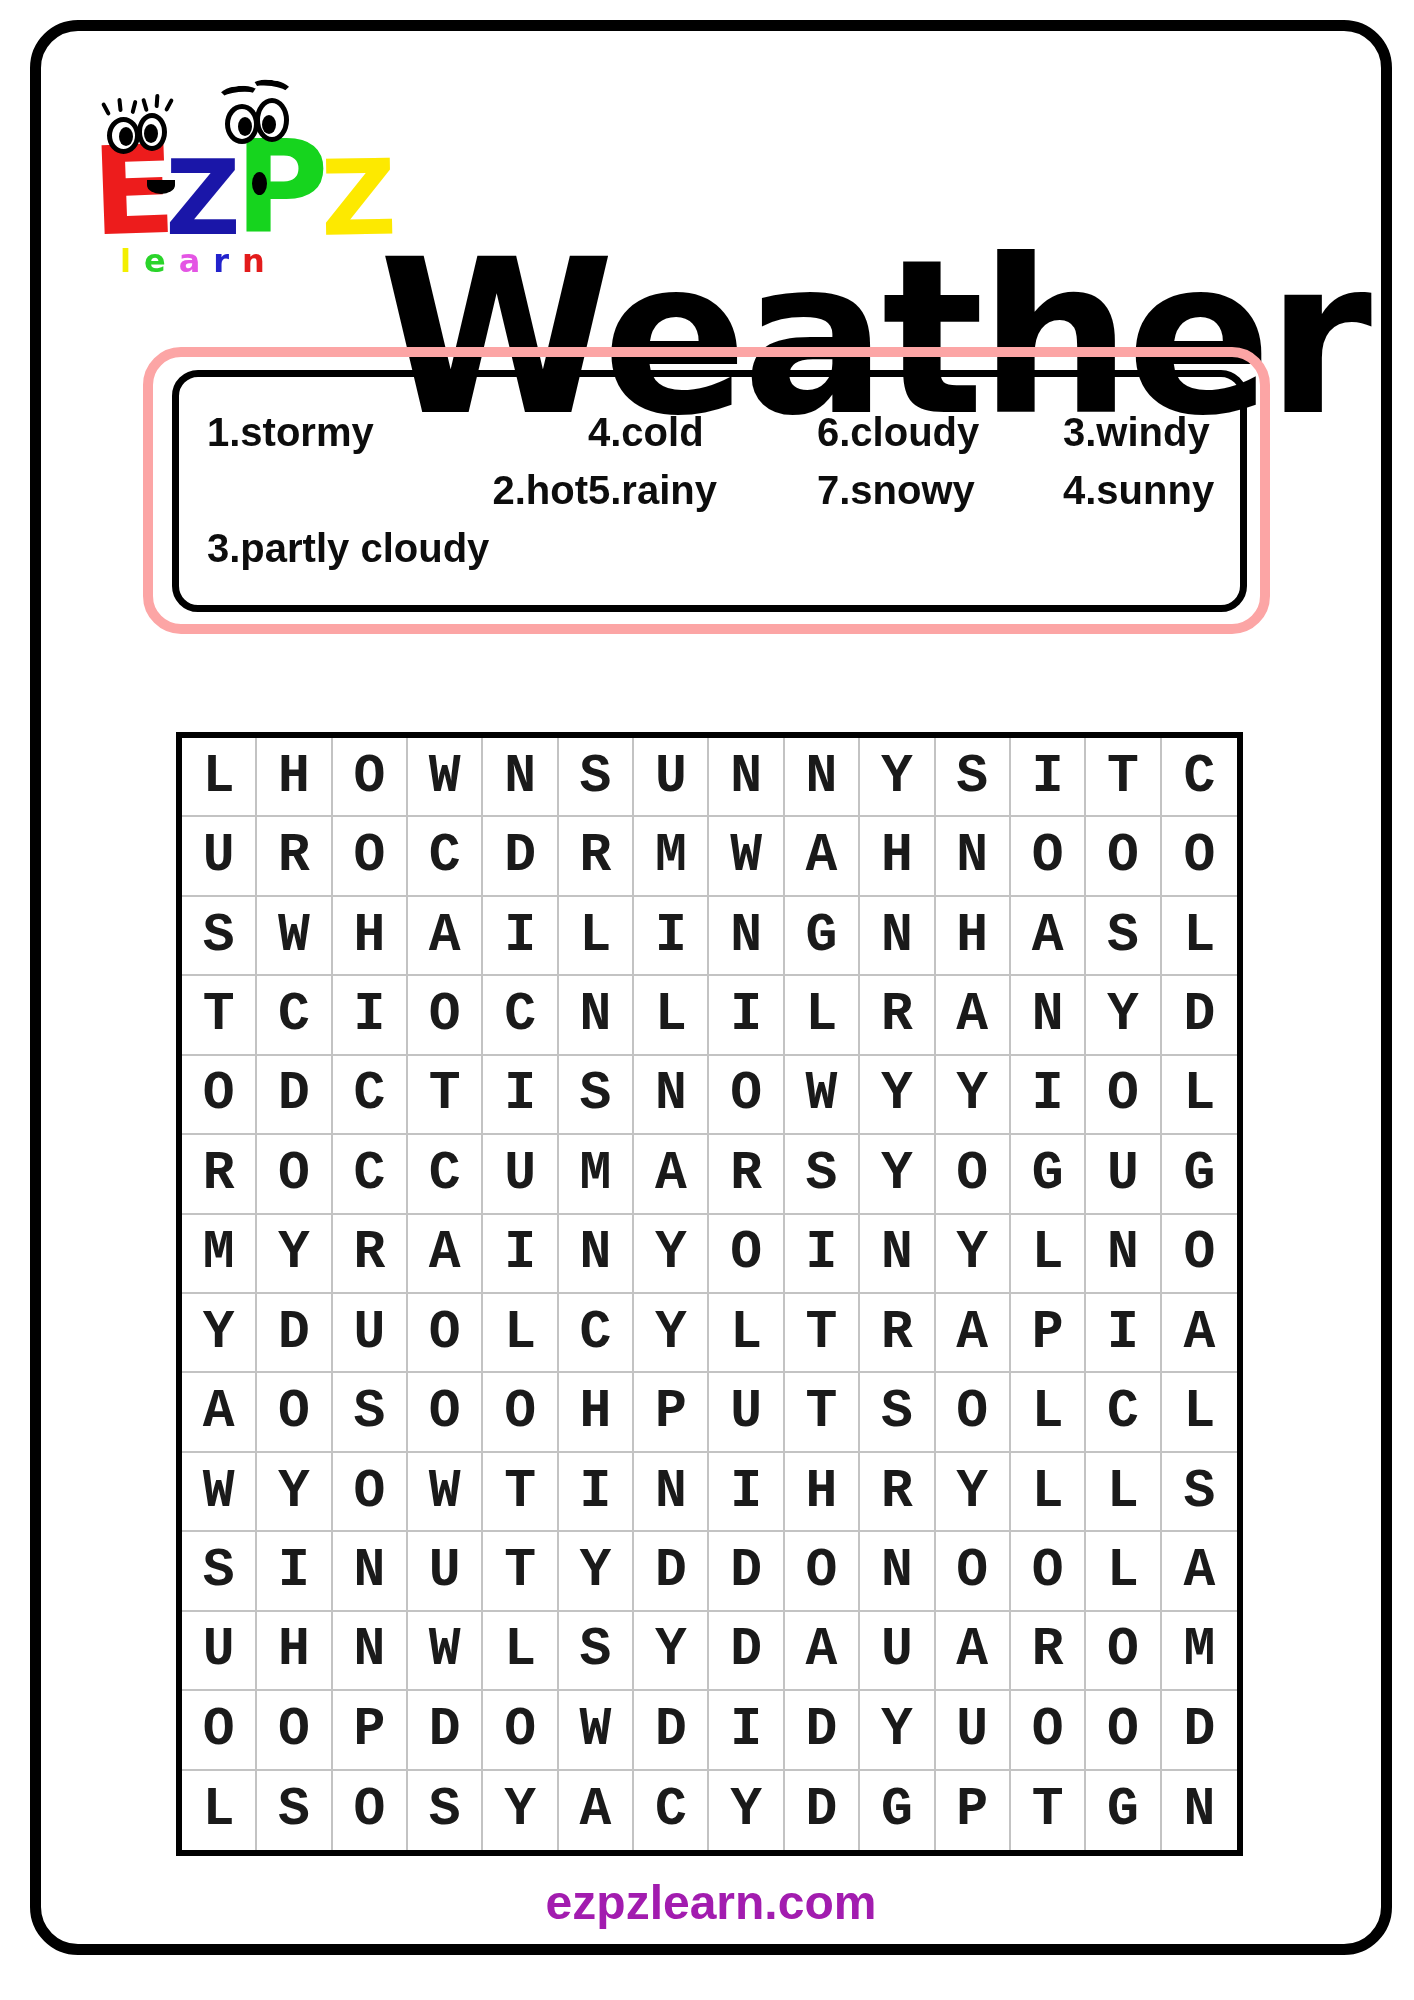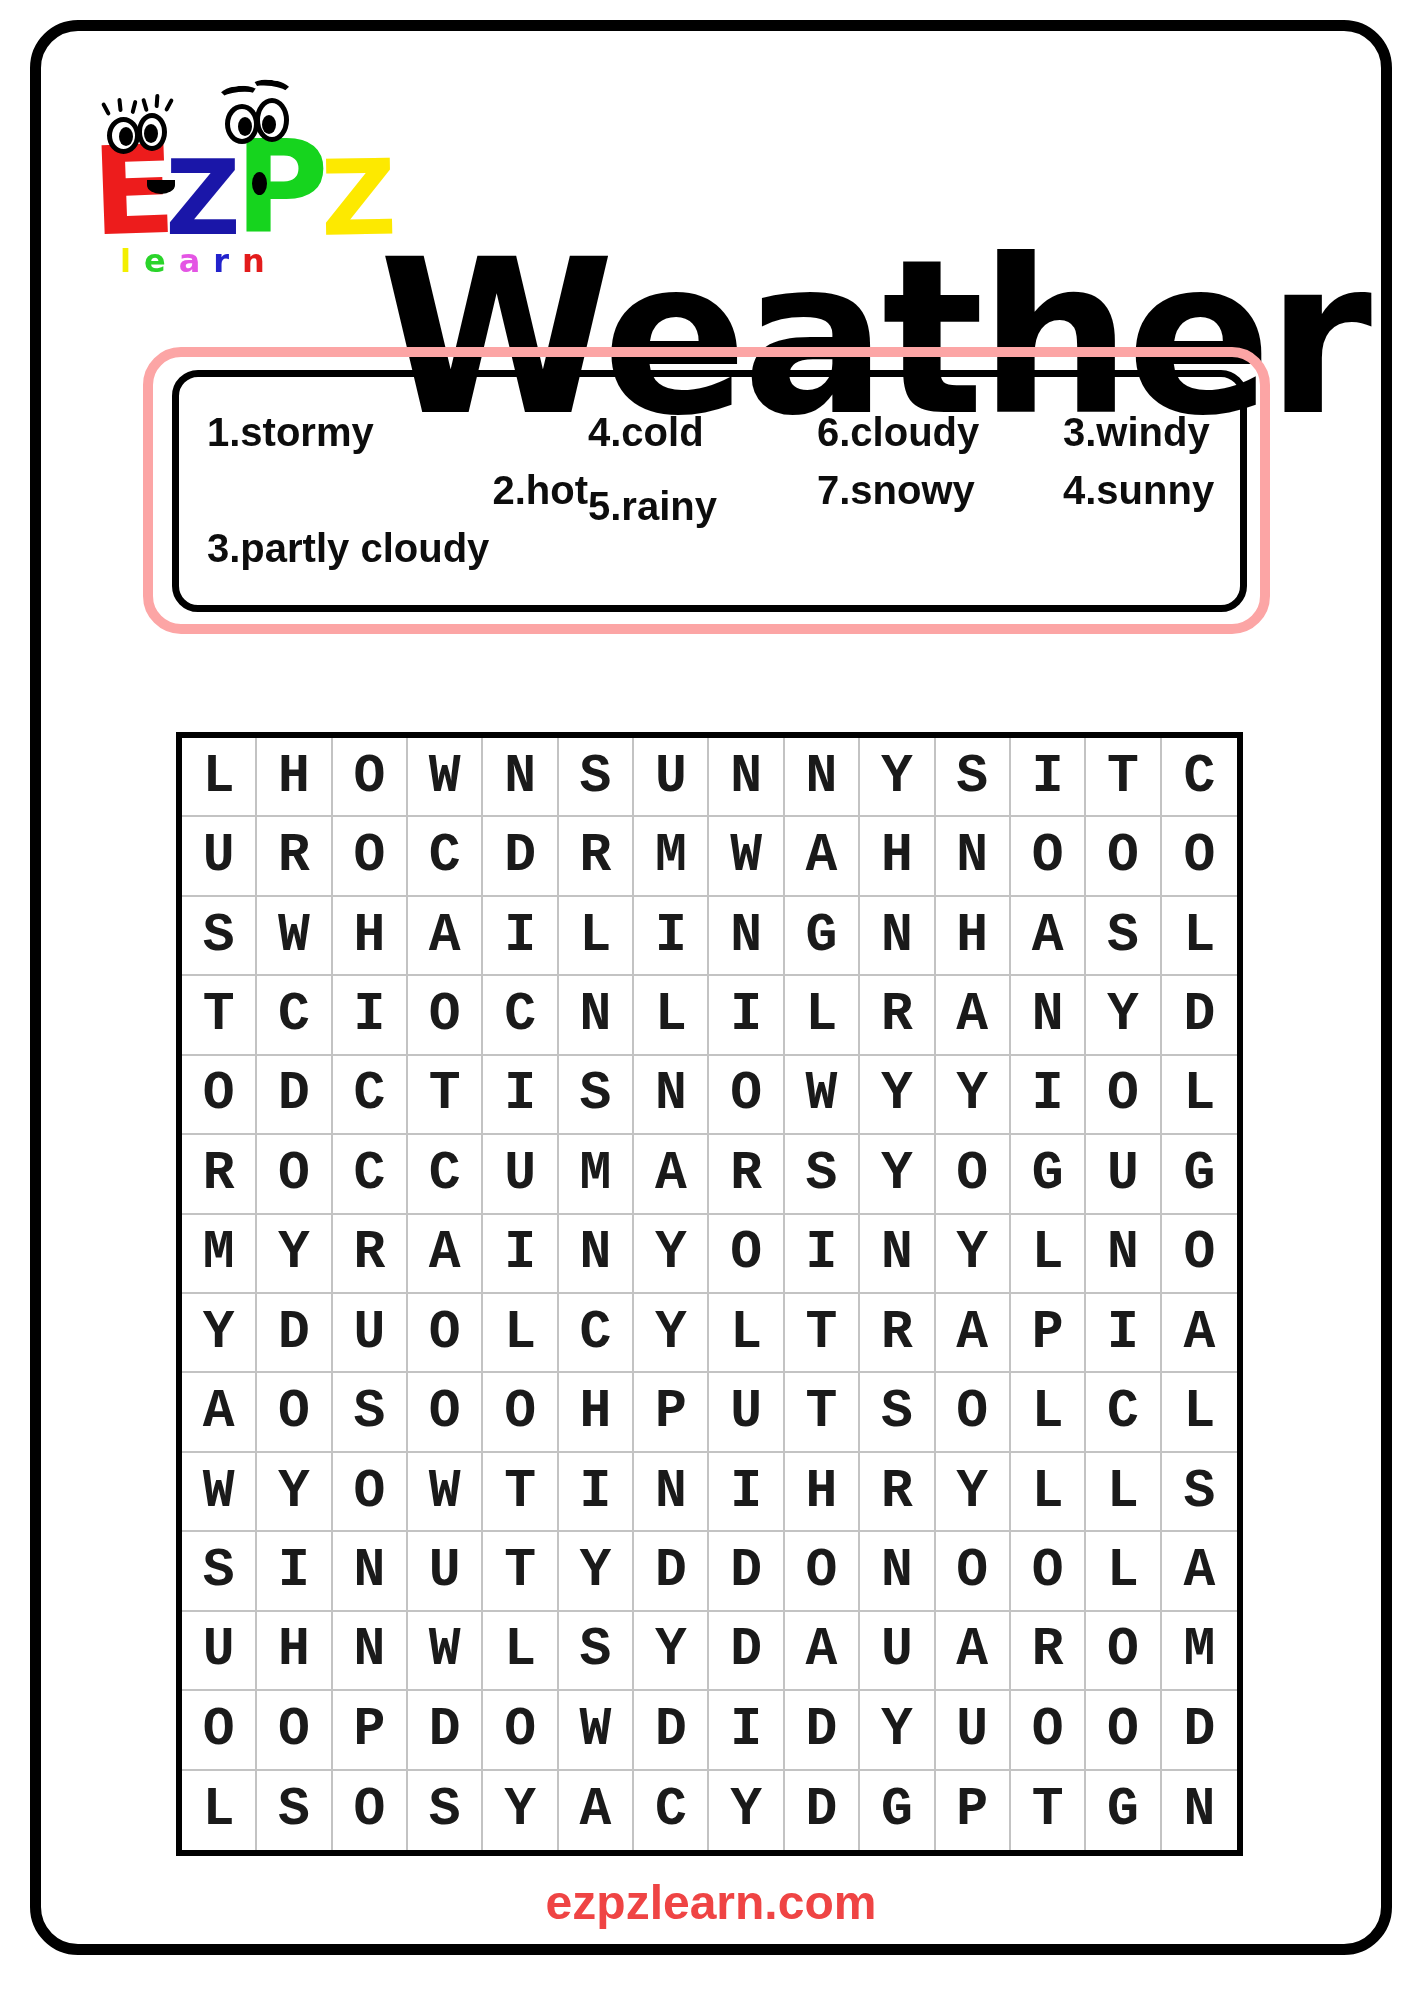--- a/index.html
+++ b/index.html
@@ -87,21 +87,21 @@
     border-right:2px solid #c3c3c3;
     font-family:"Liberation Mono","DejaVu Sans Mono",monospace;
     font-weight:bold;font-size:53px;color:#1a1a1a;
   }
   .pcell:last-child{border-right:none;}
 
   
   .footer{
     position:absolute;left:30px;top:1856px;width:1362px;height:92px;
     display:flex;align-items:center;justify-content:center;
-    font-size:48px;font-weight:bold;color:#ef4444;
+    font-size:48px;font-weight:bold;color:#a21caf;
   }
 </style>
 </head>
 <body>
 
 <div class="page-frame"></div>
 
 <div class="logo">
   <div class="logo-top">
       <span class="lg lg0" style="color: rgb(237, 28, 28);">E</span>
@@ -139,21 +139,21 @@
 
 <h1 class="title">Weather</h1>
 
 <section class="wordbox-outer">
   <div class="wordbox-inner">
     <div class="wordgrid">
         <div class="word-item" style="grid-area: 1 / 1;">1.stormy</div>
         <div class="word-item" style="grid-area: 2 / 1; text-align: right;">2.hot</div>
         <div class="word-item" style="grid-area: 3 / 1;">3.partly cloudy</div>
         <div class="word-item" style="grid-area: 1 / 2;">4.cold</div>
-        <div class="word-item" style="grid-area: 2 / 2; margin-top: 16px;">5.rainy</div>
+        <div class="word-item" style="grid-area: 2 / 2;">5.rainy</div>
         <div class="word-item" style="grid-area: 1 / 3;">6.cloudy</div>
         <div class="word-item" style="grid-area: 2 / 3;">7.snowy</div>
         <div class="word-item" style="grid-area: 1 / 4;">3.windy</div>
         <div class="word-item" style="grid-area: 2 / 4;">4.sunny</div>
       </div>
   </div>
 </section>
 
 <section class="puzzle">
     <div class="prow">

